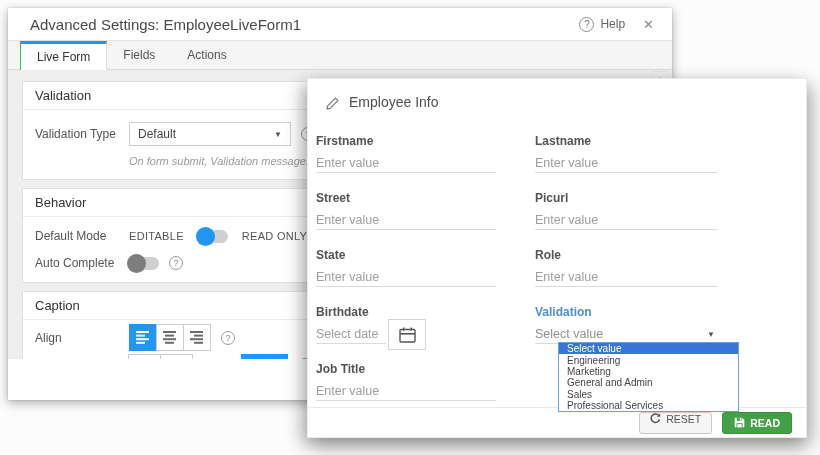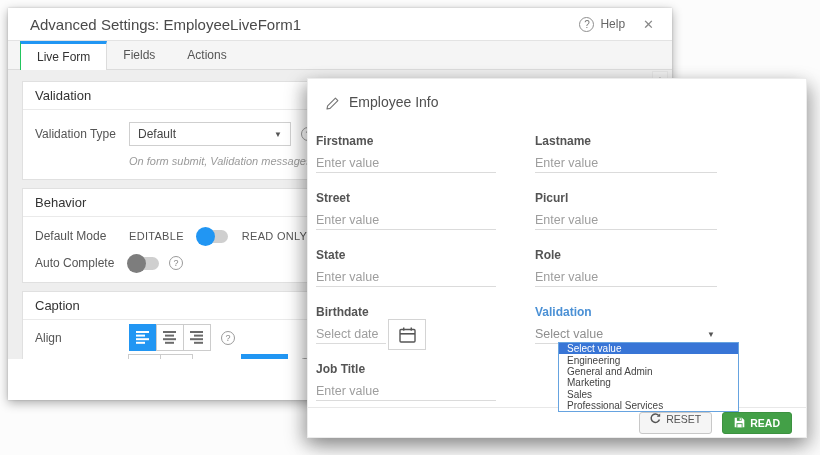--- a/index.html
+++ b/index.html
@@ -293,22 +293,22 @@
       <div class="field-label">Job Title</div>
       <div class="field-input">
           <span>Enter value</span>
         </div>
     </div>
   </div>
 
   <div class="dropdown-list">
     <div class="dd-item selected">Select value</div>
     <div class="dd-item">Engineering</div>
+    <div class="dd-item">Marketing</div>
     <div class="dd-item">General and Admin</div>
-    <div class="dd-item">Marketing</div>
     <div class="dd-item">Sales</div>
     <div class="dd-item">Professional Services</div>
   </div>
 
   <div class="form-footer">
     <div class="reset-btn">
       <svg width="11" height="11" viewBox="0 0 16 16">
         <path d="M13.8 9.5 A6.2 6.2 0 1 1 12.4 3.2" fill="none" stroke="#555" stroke-width="2.2"></path>
         <path d="M14.8 0.6 L14.8 5.6 L9.8 5.6 Z" fill="#555"></path>
       </svg>

